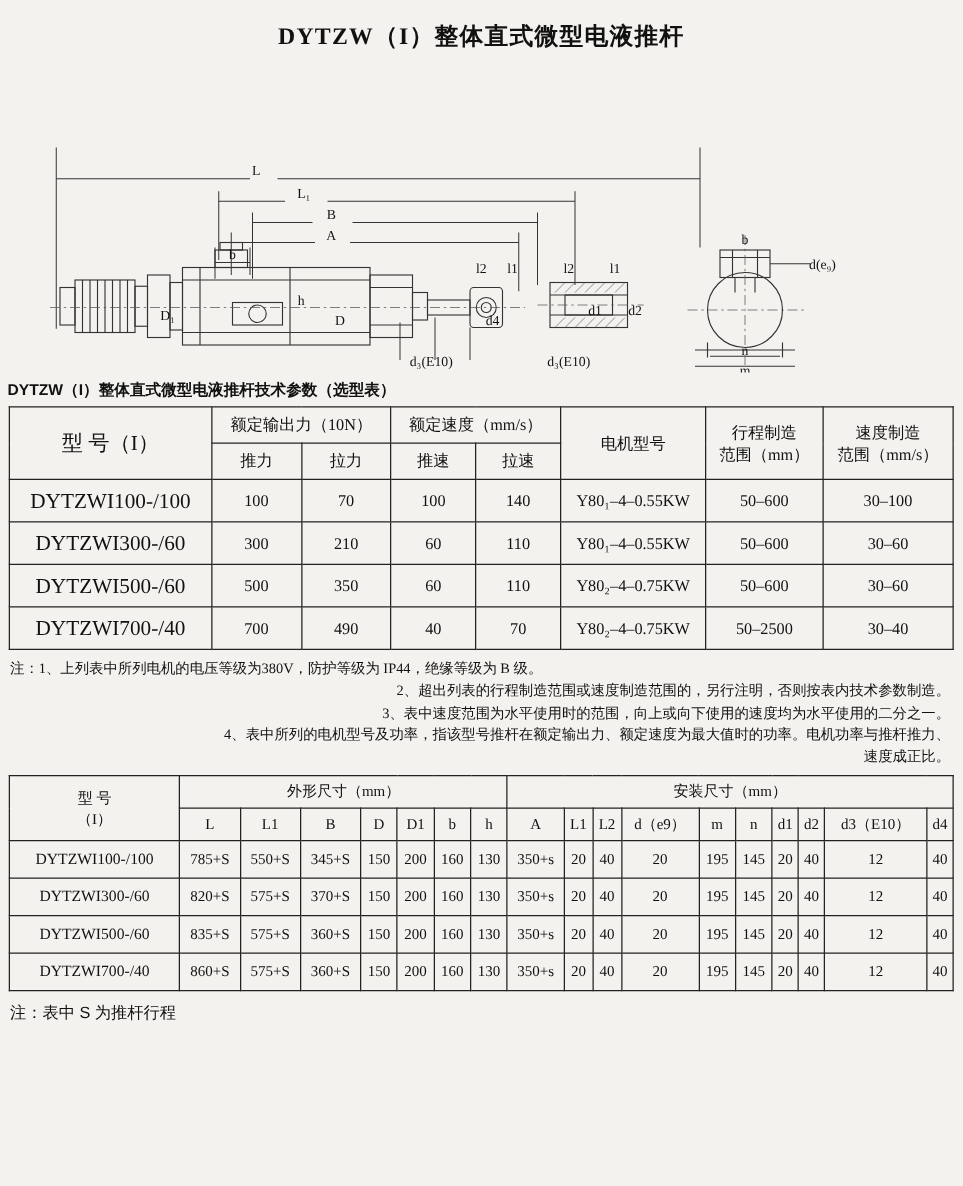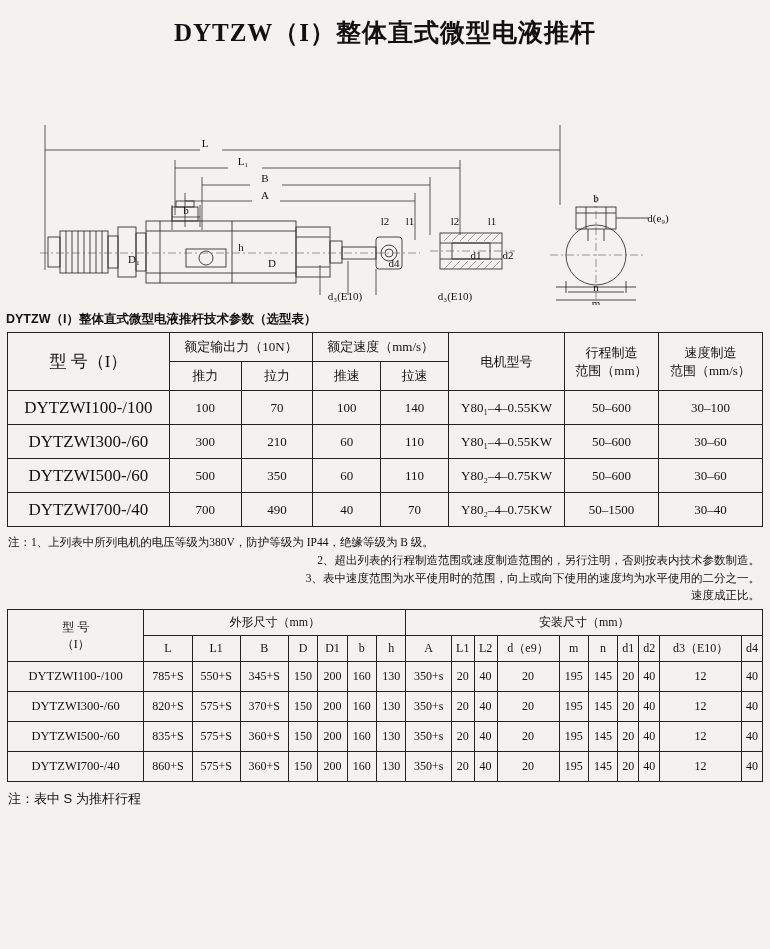--- a/index.html
+++ b/index.html
@@ -9,21 +9,21 @@
     font-family:"Liberation Serif", serif;
     color:#111;
     position:relative;
     overflow:hidden;
   }
   .page{position:relative;width:770px;height:949px;}
 
   
   .title{
     text-align:center;
-    font-size:25px;
+    font-size:19px;
     font-weight:bold;
     letter-spacing:1px;
     padding-top:16px;
     padding-bottom:4px;
     font-family:"Liberation Serif", serif;
   }
 
   
   .drawing{
     position:relative;
@@ -289,30 +289,31 @@
         <td>50–600</td>
         <td>30–60</td>
       </tr>
       <tr class="row">
         <td class="model-col">DYTZWI700-/40</td>
         <td>700</td>
         <td>490</td>
         <td>40</td>
         <td>70</td>
         <td>Y80₂–4–0.75KW</td>
-        <td>50–1500</td>
+        <td>50–2500</td>
         <td>30–40</td>
       </tr>
     </tbody>
   </table>
 
   <div class="notes">
     <div class="n-line">注：1、上列表中所列电机的电压等级为380V，防护等级为 IP44，绝缘等级为 B 级。</div>
     <div class="n-line indent">2、超出列表的行程制造范围或速度制造范围的，另行注明，否则按表内技术参数制造。</div>
     <div class="n-line indent">3、表中速度范围为水平使用时的范围，向上或向下使用的速度均为水平使用的二分之一。</div>
+    <div class="n-line indent">4、表中所列的电机型号及功率，指该型号推杆在额定输出力、额定速度为最大值时的功率。电机功率与推杆推力、</div>
     <div class="n-line indent">速度成正比。</div>
   </div>
 
 
   <table id="dims-table">
     <tbody>
       <tr style="height:26px;">
         <td rowspan="2">
           <div>型  号</div>
           <div>（I）</div>

